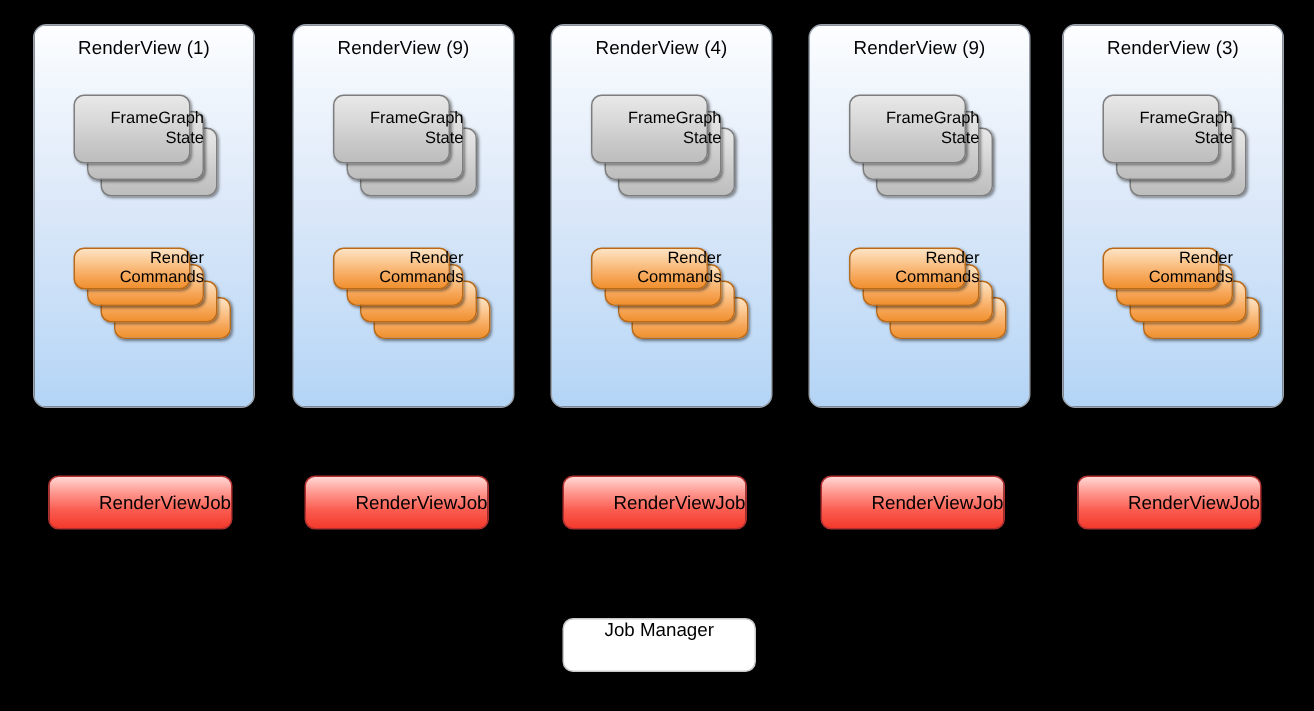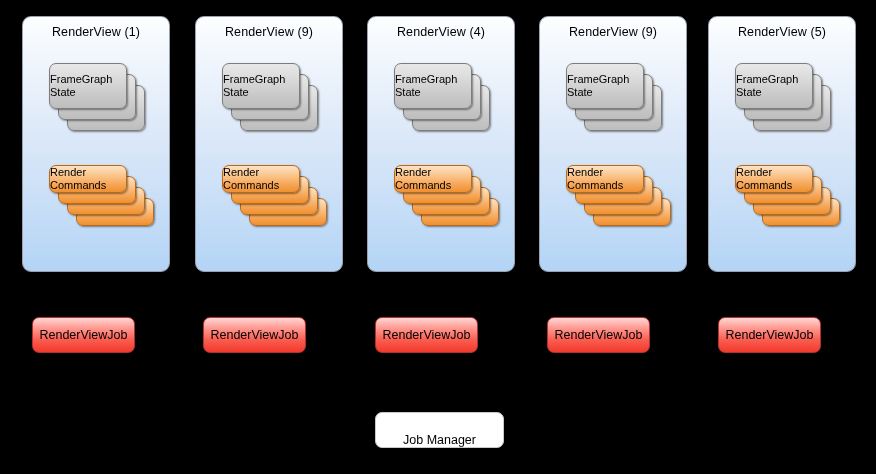--- a/index.html
+++ b/index.html
@@ -53,25 +53,25 @@
     position: absolute;
   }
   .card {
     position: absolute;
     border-radius: 7px;
     box-sizing: border-box;
     box-shadow: 1px 1px 2px rgba(0,0,0,0.45);
   }
   .card-label {
     position: absolute;
-    left: 0;
+    left: 10px;
     top: 50%;
     transform: translateY(-50%);
     width: 100%;
-    text-align: left;
+    text-align: right;
     font-size: 11px;
     line-height: 13px;
     color: #000000;
     white-space: pre-line;
   }
 
   
   .card.gray {
     width: 78px;
     height: 46px;
@@ -82,50 +82,50 @@
   .card.orange {
     width: 78px;
     height: 28px;
     border: 1px solid #b96a18;
     background: linear-gradient(to bottom, #fde3c4 0%, #fbc68e 35%, #f6a556 72%, #f0902f 100%);
   }
 
   
   .job-btn {
     position: absolute;
-    width: 103px;
+    width: 123px;
     height: 36px;
     border-radius: 7px;
     border: 1px solid #b03030;
     background: linear-gradient(to bottom, #ffd7d4 0%, #ff9d95 28%, #fa5c50 65%, #f23a2c 100%);
     box-shadow: 1px 2px 3px rgba(0,0,0,0.5);
     box-sizing: border-box;
     display: flex;
     align-items: center;
-    justify-content: center;
+    justify-content: flex-end;
   }
   .job-btn span {
     font-size: 12.5px;
     color: #000000;
   }
 
   
   .job-manager {
     position: absolute;
     left: 375px;
     top: 412px;
     width: 129px;
     height: 36px;
     border-radius: 7px;
     border: 1px solid #c9c9c9;
     background: #ffffff;
     box-shadow: 1px 2px 3px rgba(0,0,0,0.5);
     box-sizing: border-box;
     display: flex;
-    align-items: flex-end;
+    align-items: flex-start;
     justify-content: center;
   }
   .job-manager span {
     font-size: 12.5px;
     color: #000000;
   }
 </style>
 </head>
 <body>
 
@@ -204,21 +204,21 @@
         <div class="card orange" style="left: 27px; top: 33px; z-index: 1;"></div>
         <div class="card orange" style="left: 18px; top: 22px; z-index: 2;"></div>
         <div class="card orange" style="left: 9px; top: 11px; z-index: 3;"></div>
         <div class="card orange" style="left: 0px; top: 0px; z-index: 4;">
           <div class="card-label">Render
 Commands</div>
         </div>
       </div>
     </div>
     <div class="rv-panel" style="left: 708px; top: 16px;">
-      <div class="rv-title">RenderView (5)</div>
+      <div class="rv-title">RenderView (3)</div>
       <div class="stack" style="left: 26px; top: 46px; width: 96px; height: 68px;">
         <div class="card gray" style="left: 18px; top: 22px; z-index: 1;"></div>
         <div class="card gray" style="left: 9px; top: 11px; z-index: 2;"></div>
         <div class="card gray" style="left: 0px; top: 0px; z-index: 3;">
           <div class="card-label">FrameGraph
 State</div>
         </div>
       </div>
       <div class="stack" style="left: 26px; top: 148px; width: 105px; height: 79px;">
         <div class="card orange" style="left: 27px; top: 33px; z-index: 1;"></div>

